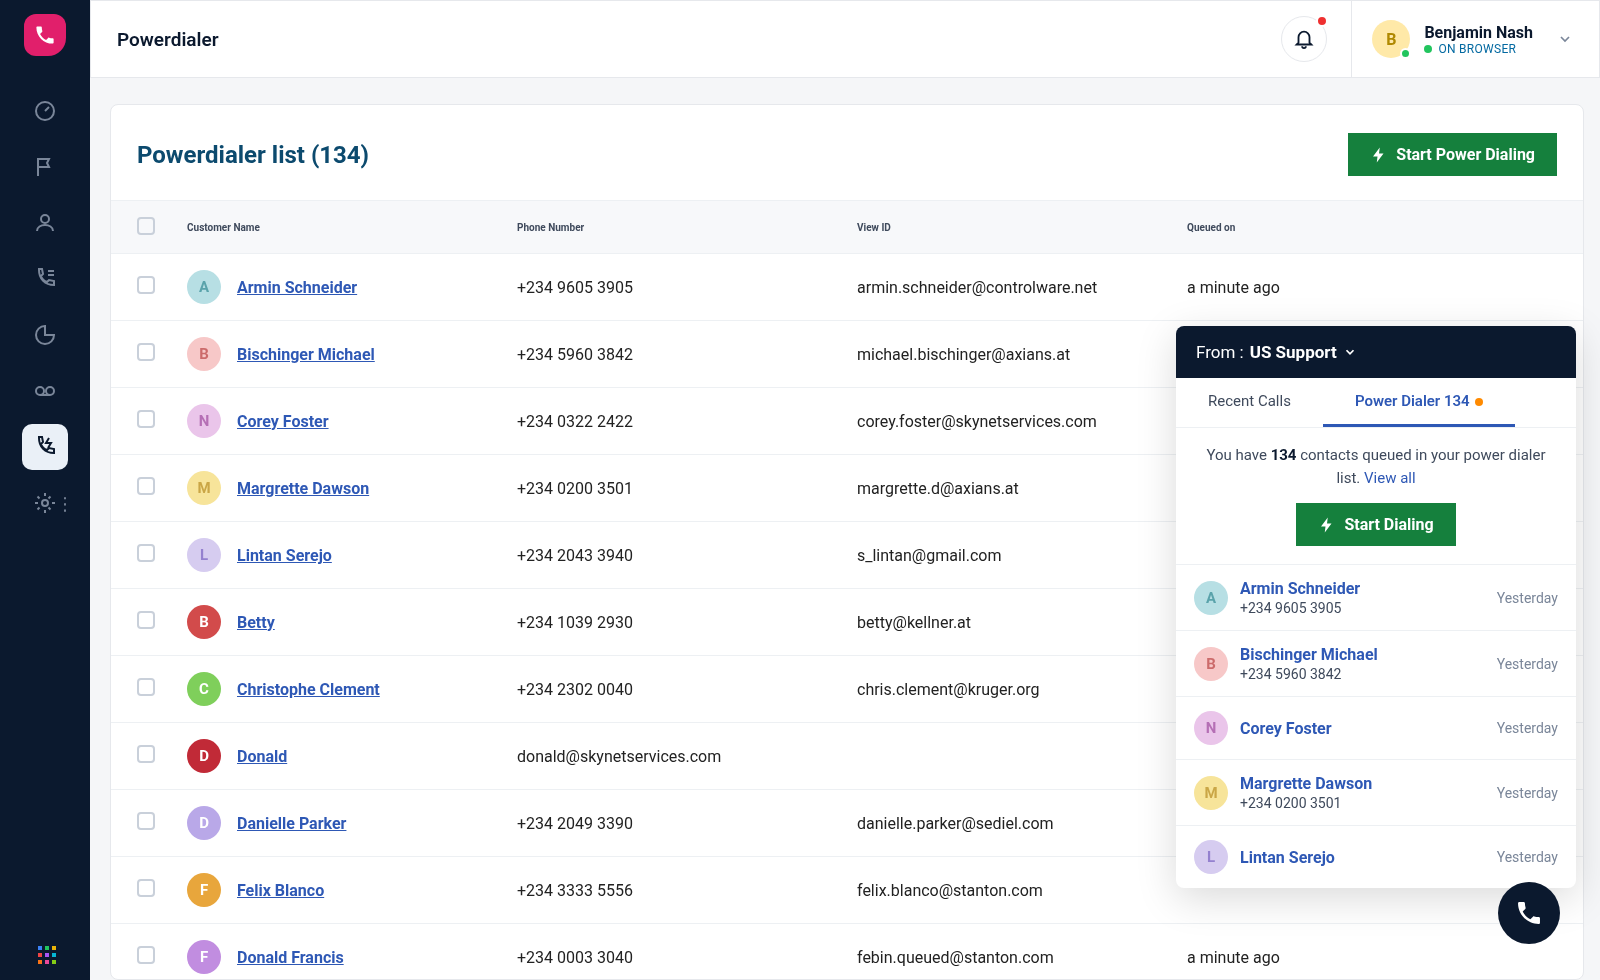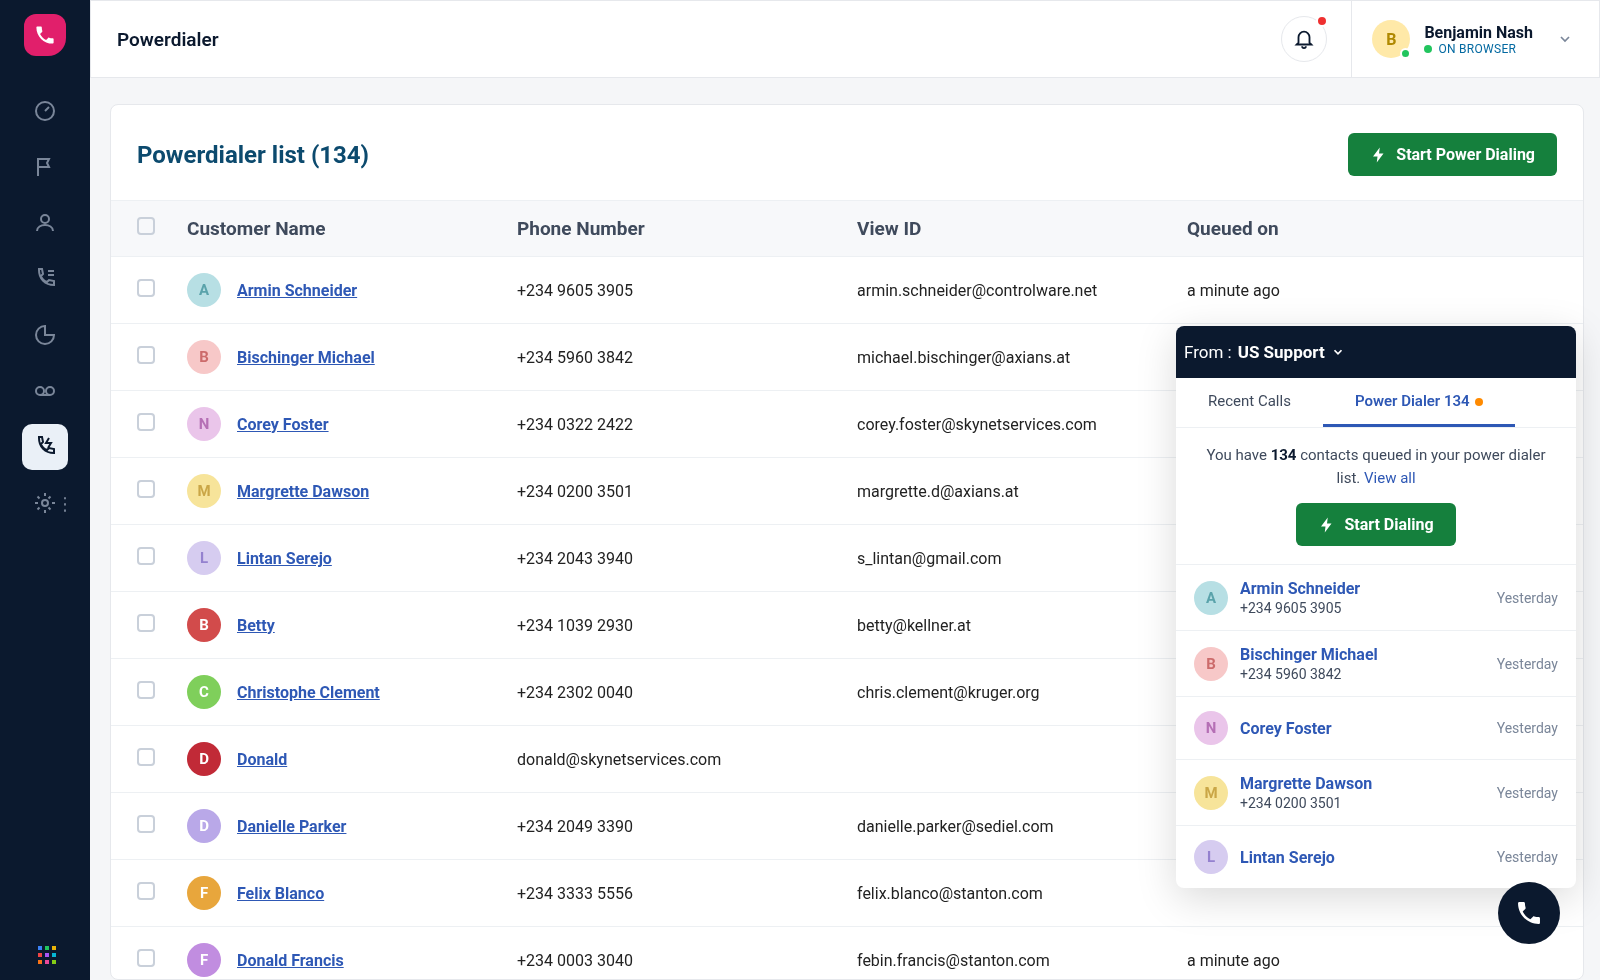--- a/index.html
+++ b/index.html
@@ -23,40 +23,40 @@
 .user-av-dot { position:absolute; bottom:-1px; right:-1px; width:11px; height:11px; background:#22c55e; border:2px solid #fff; border-radius:50%; }
 .user-name { font-weight:700; color:#0b192e; font-size:16px; }
 .user-status { font-size:12px; color:#0369a1; letter-spacing:0.3px; }
 .chev { margin-left: 10px; color:#7a8699; }
 
 
 .content { position:absolute; left:110px; top:104px; right:16px; bottom:0; background:#fff; border:1px solid #e6e8ec; border-radius:8px; overflow:hidden; }
 .list-header { display:flex; align-items:center; padding: 28px 26px 24px; }
 .list-title { font-size:24px; font-weight:700; color:#0c4a6e; }
 .list-header-spacer { flex:1; }
-.btn { padding: 12px 22px; border-radius:6px; font-weight:700; font-size:16px; cursor:pointer; display:inline-flex; align-items:center; gap:8px; border:none; }
+.btn { padding: 12px 22px; border-radius:0; font-weight:700; font-size:16px; cursor:pointer; display:inline-flex; align-items:center; gap:8px; border:none; }
 .btn-green { background:#15803d; color:#fff; }
 .btn-dark { background:#0b192e; color:#fff; margin-left:12px; }
 
 
-.thead { display:flex; align-items:center; background:#f7f8fa; border-top:1px solid #edf0f3; border-bottom:1px solid #edf0f3; padding: 16px 26px; font-size:19px; color:#3f4a5c; font-weight:700; }
+.thead { display:flex; align-items:center; background:#f7f8fa; border-top:1px solid #edf0f3; border-bottom:1px solid #edf0f3; padding: 16px 26px; font-size:10px; color:#3f4a5c; font-weight:700; }
 .col-check { width:50px; }
 .col-name { flex: 0 0 330px; }
 .col-phone { flex: 0 0 340px; }
 .col-email { flex: 0 0 330px; }
 .col-queued { flex: 1; }
 .trow { display:flex; align-items:center; border-bottom:1px solid #edf0f3; padding: 16px 26px; font-size:16px; color:#222; }
 .trow .name-cell { display:flex; align-items:center; gap:16px; }
 .trow .name-link { color:#2e58b5; font-weight:700; }
 .avatar { width:34px; height:34px; border-radius:50%; display:flex; align-items:center; justify-content:center; font-weight:700; color:#fff; font-size:15px; }
 .check { width:18px; height:18px; border:2px solid #c9d0da; border-radius:4px; display:inline-block; cursor:pointer;}
 
 
 .panel { position:absolute; right:24px; top:326px; width:400px; background:#fff; border-radius:8px; box-shadow: 0 10px 40px rgba(0,0,0,0.15); overflow:hidden; z-index:5; }
-.panel-head { background:#0b192e; color:#fff; padding:16px 8px; font-size:17px; display:flex; align-items:center; gap:6px; }
+.panel-head { background:#0b192e; color:#fff; padding:16px 20px; font-size:17px; display:flex; align-items:center; gap:6px; }
 .panel-head b { font-weight:700; }
 .panel-tabs { display:flex; border-bottom:1px solid #edf0f3; }
 .ptab { padding:14px 32px; font-size:15px; color:#3f4a5c; cursor:pointer; }
 .ptab.active { color:#2e58b5; font-weight:600; border-bottom:3px solid #2e58b5; }
 .ptab .dot { display:inline-block; width:8px; height:8px; background:#ff8a00; border-radius:50%; margin-left:2px; vertical-align:middle;}
 .panel-msg { text-align:center; padding:16px 30px 4px; font-size:15px; color:#3f4a5c; line-height:1.5;}
 .panel-msg b { color:#0b192e; }
 .panel-msg a { color:#2e58b5; text-decoration:none; }
 .panel-btn-wrap { text-align:center; padding:10px 0 18px; }
 .panel-row { display:flex; align-items:center; padding:14px 18px; border-top:1px solid #edf0f3; }
@@ -289,21 +289,21 @@
     <div class="col-email">felix.blanco@stanton.com</div>
     <div class="col-queued"></div>
       </div>
       <div class="trow">
     <div class="col-check"><span class="check"></span></div>
     <div class="col-name name-cell">
       <div class="avatar" style="background:#c18de0;color:#fff">F</div>
       <a href="#" class="name-link">Donald Francis</a>
     </div>
     <div class="col-phone">+234 0003 3040</div>
-    <div class="col-email">febin.francis@stanton.com</div>
+    <div class="col-email">febin.queued@stanton.com</div>
     <div class="col-queued">a minute ago</div>
       </div>
     </div>
 </div>
 
 <div class="panel">
   <div class="panel-head">
     <span>From :</span> 
       <b>US Support</b>
     <svg width="14" height="14" viewBox="0 0 24 24" fill="none" stroke="#fff" stroke-width="3">

